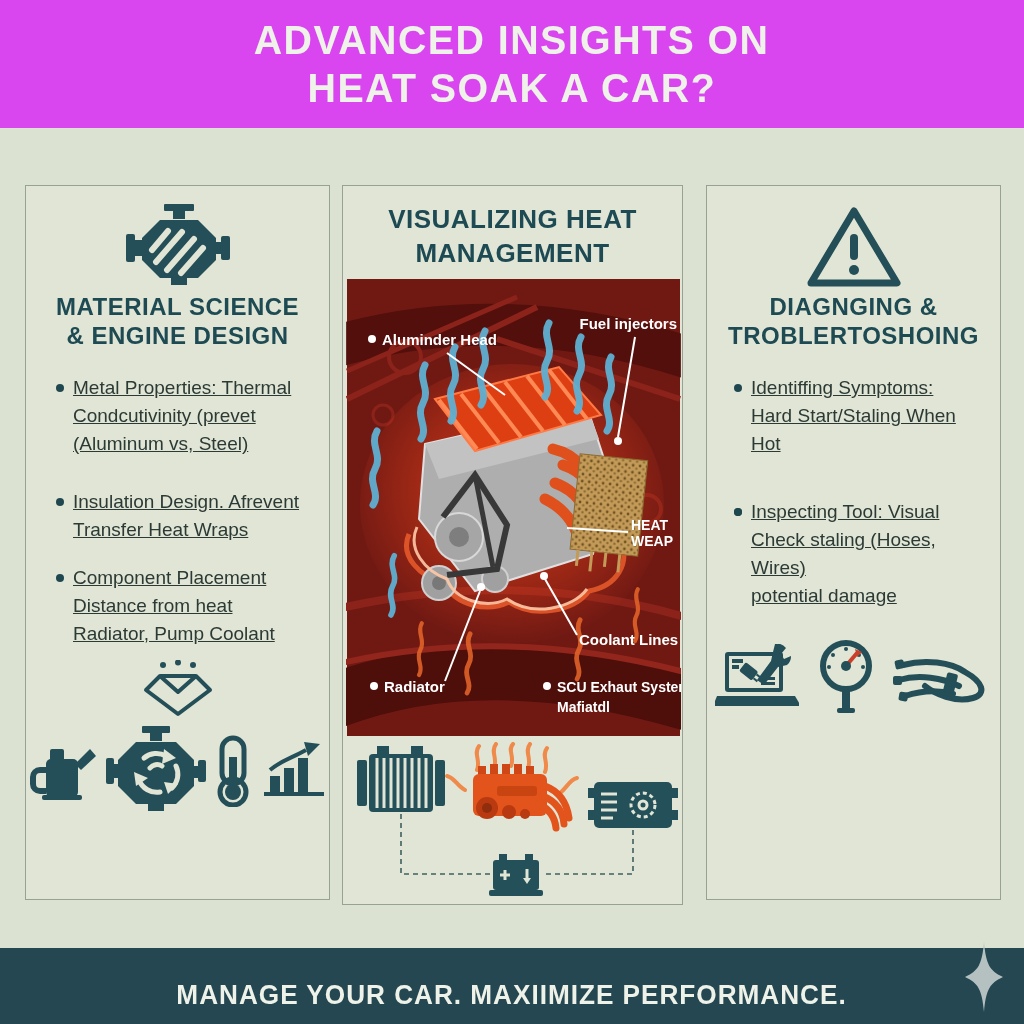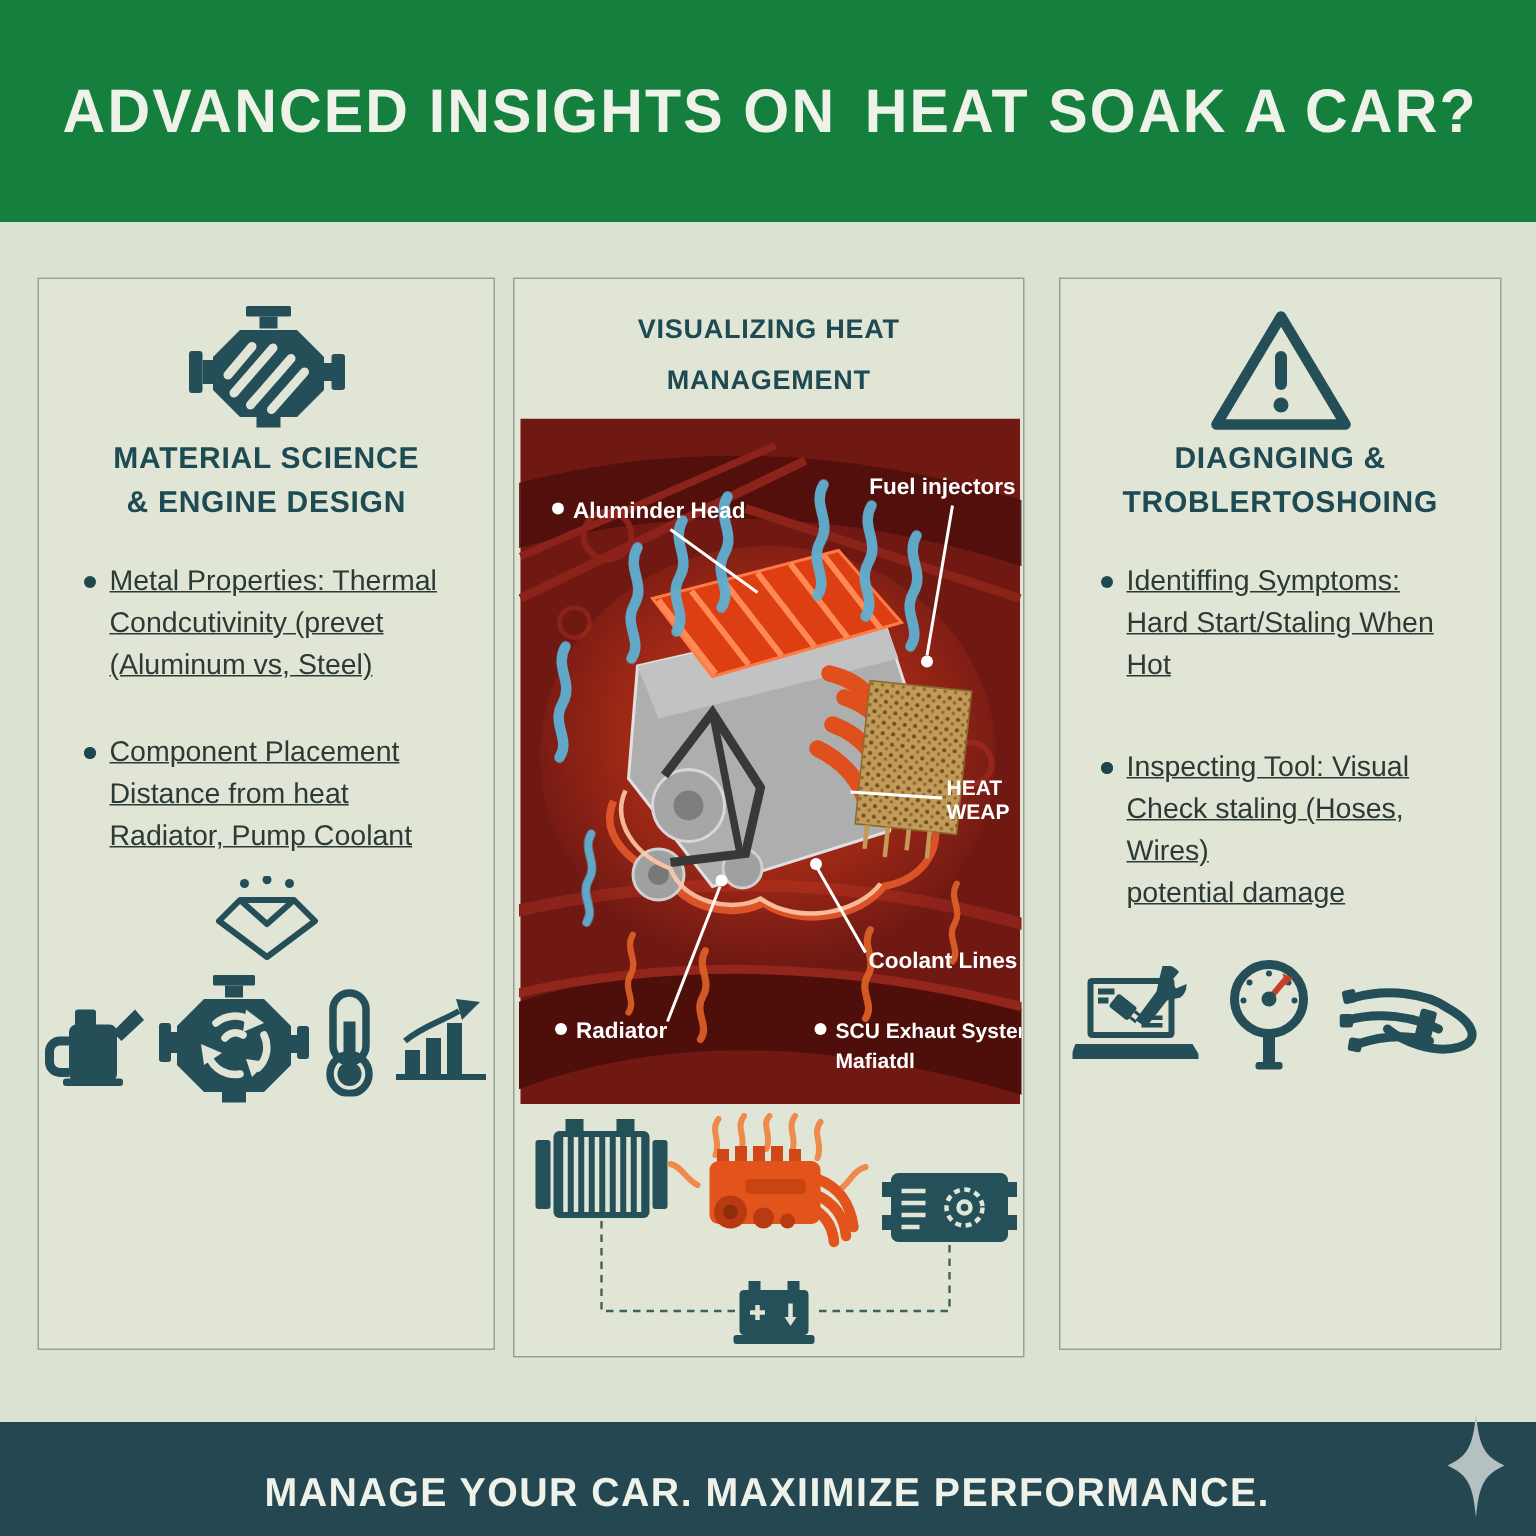--- a/index.html
+++ b/index.html
@@ -1,34 +1,34 @@
 <!DOCTYPE html>
 <html><head>
 <meta charset="utf-8">
 <style>
   html,body{margin:0;padding:0;}
   .page{position:relative;width:1024px;height:1024px;background:#dce2d2;
         font-family:"Liberation Sans",sans-serif;overflow:hidden;}
 
   
-  .topbar{position:absolute;left:0;top:0;width:1024px;height:148px;background:#15803d;
-          display:flex;flex-direction:row;justify-content:center;align-items:center;}
+  .topbar{position:absolute;left:0;top:0;width:1024px;height:128px;background:#d946ef;
+          display:flex;flex-direction:column;justify-content:center;align-items:center;}
   .h1{color:#eef2e9;font-size:41px;font-weight:bold;letter-spacing:1.5px;line-height:48px;
       transform:scaleX(.96);white-space:nowrap;}
 
   
   .panel{position:absolute;top:185px;background:#e0e5d5;border:1px solid #97a294;box-sizing:border-box;}
   .left{left:25px;width:305px;height:715px;}
   .middle{left:342px;width:341px;height:720px;}
   .right{left:706px;width:295px;height:715px;}
 
   .picon{display:flex;justify-content:center;margin-top:18px;}
   .ptitle{margin-top:2px;text-align:center;color:#1d4a53;font-weight:bold;
-          font-size:20px;line-height:29px;letter-spacing:.5px;}
-  .middle .ptitle{margin-top:16px;font-size:18px;line-height:34px;}
+          font-size:24px;line-height:29px;letter-spacing:.5px;}
+  .middle .ptitle{margin-top:16px;font-size:26px;line-height:34px;}
 
   .bullets{list-style:none;margin:24px 8px 0 0;padding:0 6px 0 47px;}
   .right .bullets{padding-left:44px;}
   .bullet{position:relative;font-size:19px;line-height:28px;color:#2c3a35;white-space:pre-line;text-decoration:underline;}
   .bullet .dot{position:absolute;left:-17px;top:10px;width:8px;height:8px;border-radius:50%;background:#1f4750;}
   .left .bullet:nth-child(1){margin-bottom:30px;}
   .left .bullet:nth-child(2){margin-bottom:20px;}
   .right .bullet:nth-child(1){margin-bottom:40px;}
   .right .bullet:nth-child(2){margin-bottom:12px;}
   .right .bullet:nth-child(3){margin-bottom:4px;}
@@ -79,21 +79,22 @@
       </svg>
     </div>
     <div class="ptitle">
       <div>MATERIAL SCIENCE</div>
       <div>&amp; ENGINE DESIGN</div>
     </div>
     <ul class="bullets">
       <li class="bullet"><span class="dot"></span><span>Metal Properties: Thermal
 Condcutivinity (prevet
 (Aluminum vs, Steel)</span></li>
-      <li class="bullet"><span class="dot"></span></li>
+      <li class="bullet"><span class="dot"></span><span>Insulation Design. Afrevent
+Transfer Heat Wraps</span></li>
       <li class="bullet"><span class="dot"></span><span>Component Placement
 Distance from heat
 Radiator, Pump Coolant</span></li>
     </ul>
     <div class="diamondrow">
       <svg width="76" height="58" viewBox="0 0 76 58">
         <g fill="#244e58">
           <circle cx="23" cy="5" r="3"></circle>
             <circle cx="38" cy="2.5" r="3"></circle>
             <circle cx="53" cy="5" r="3"></circle>

